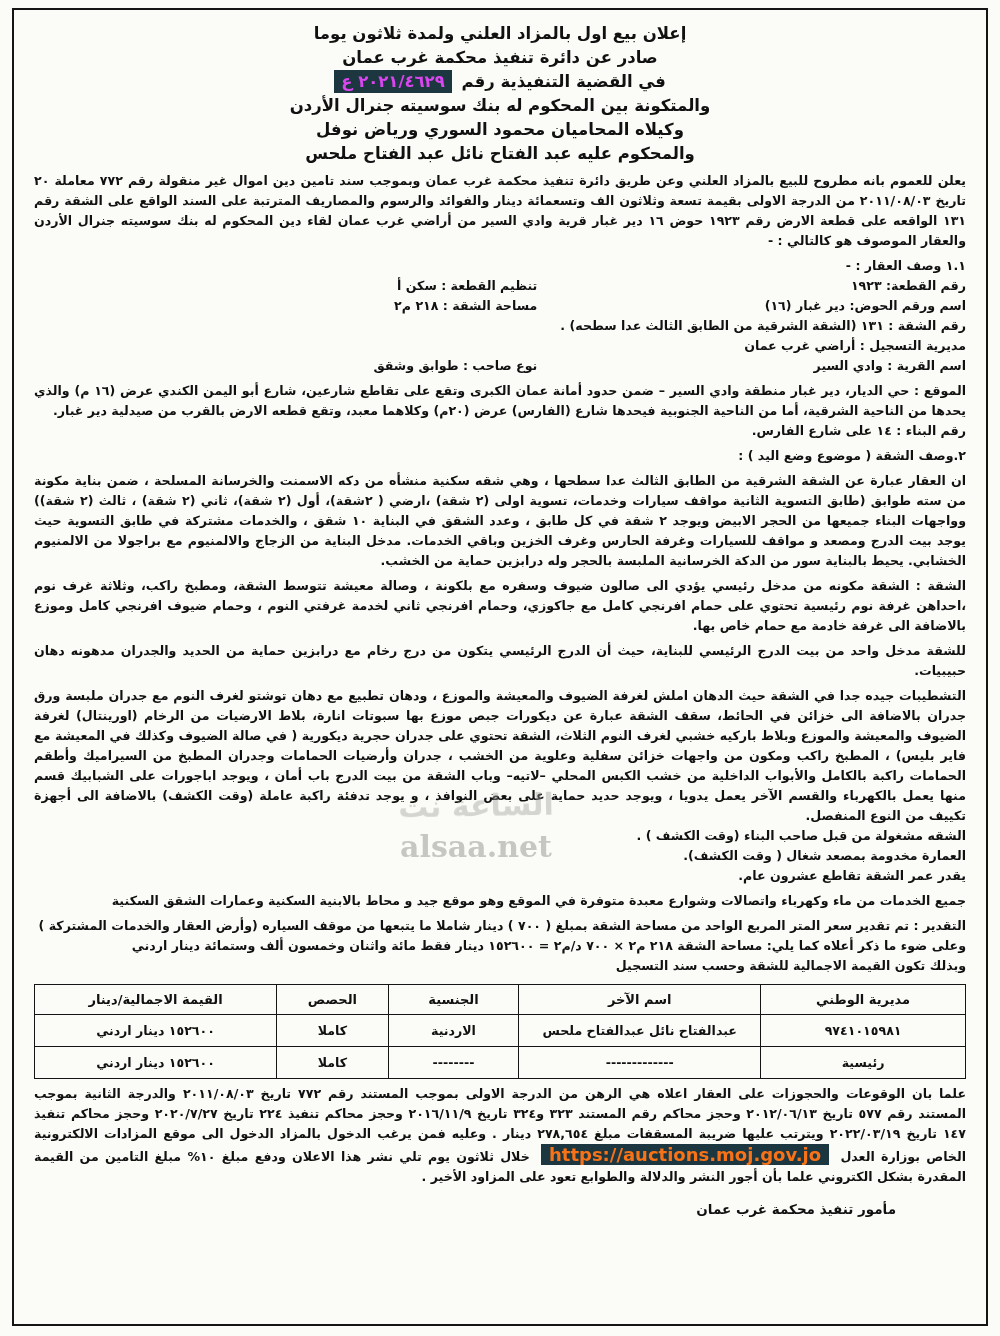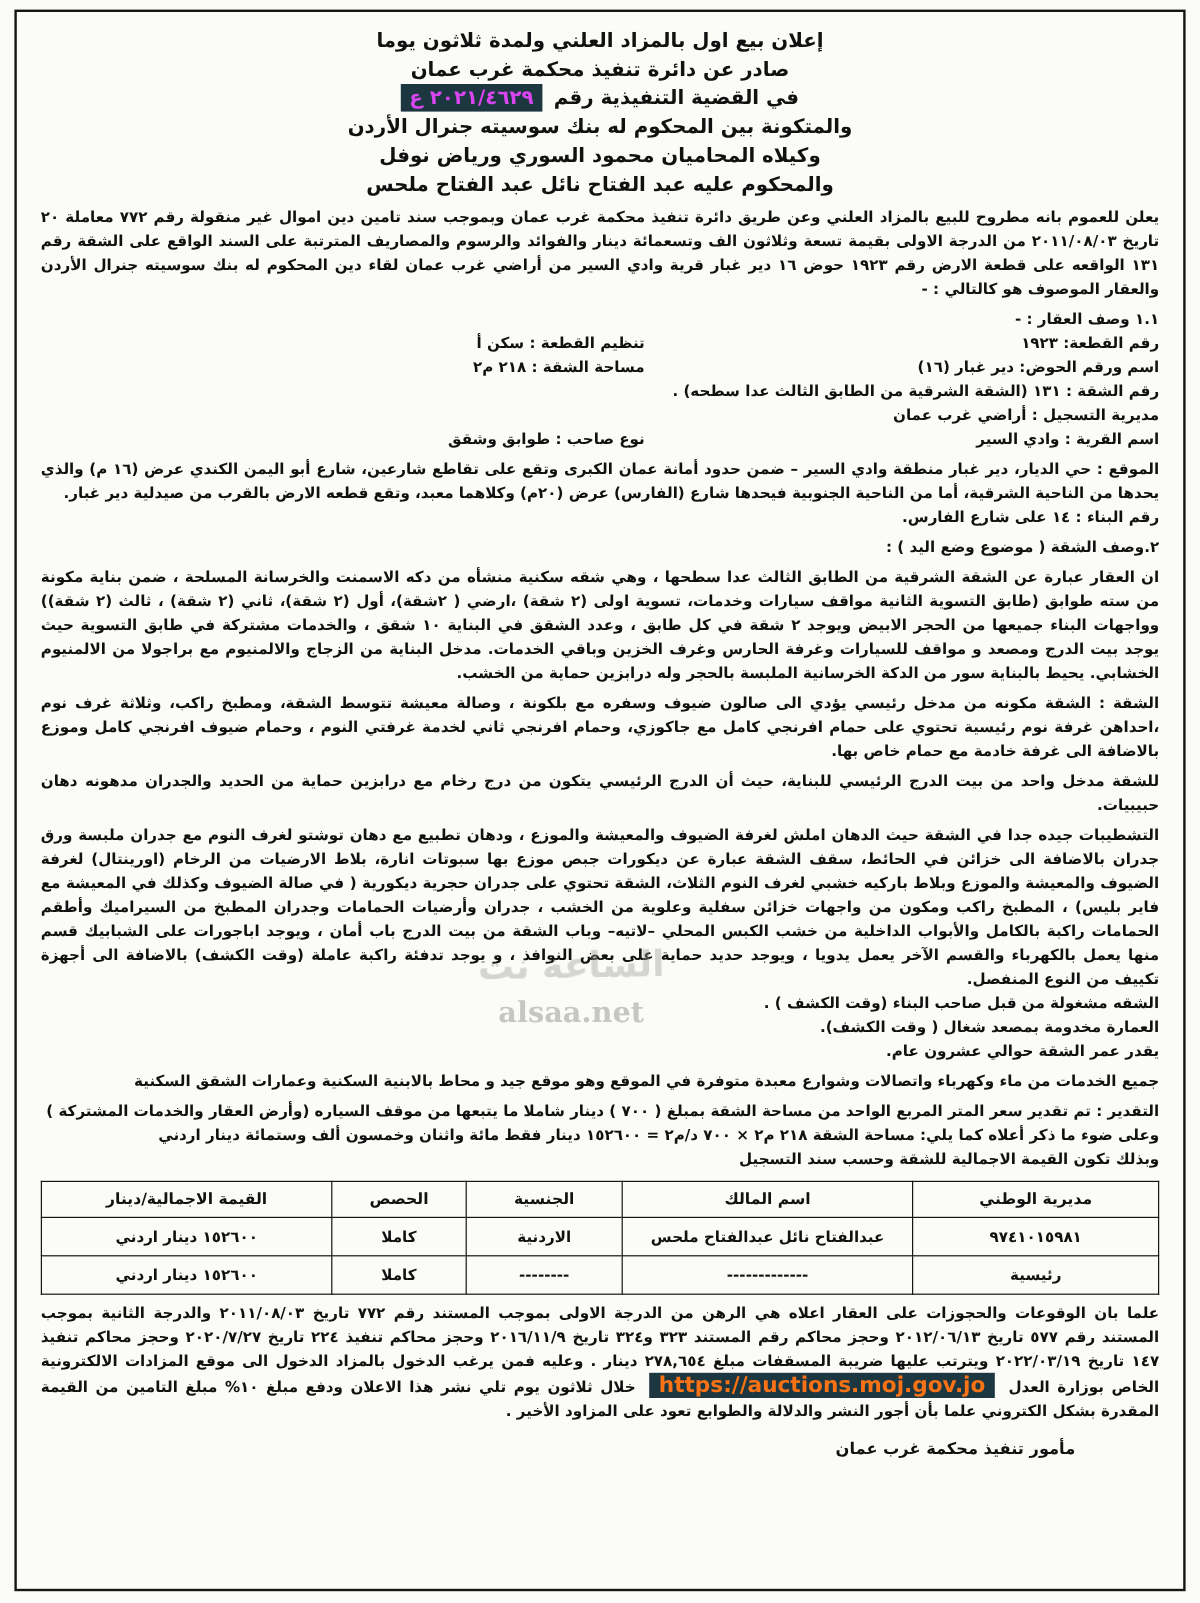--- a/index.html
+++ b/index.html
@@ -68,21 +68,21 @@
   .watermark {
     position:absolute; top:778px; right:330px; width:360px;
     text-align:center; z-index:2; pointer-events:none;
     color:#9b9b98;
   }
   .wm-ar {
     font-size:30px; font-weight:bold; opacity:0.40;
     filter:blur(0.6px); transform:rotate(-1deg);
   }
   .wm-site {
-    font-size:24px; font-weight:bold; opacity:0.55;
+    font-size:30px; font-weight:bold; opacity:0.55;
     direction:ltr; margin-top:6px; filter:blur(0.3px);
     font-family:"DejaVu Serif", serif;
   }
 </style>
 </head>
 <body>
 
 <div class="page">
   <div class="frame">
 
@@ -130,39 +130,39 @@
       <p class="para tight">رقم البناء : ١٤ على شارع الفارس.</p>
 
       <p class="para heading">٢.وصف الشقة ( موضوع وضع اليد ) :</p>
       <p class="para">ان العقار عبارة عن الشقة الشرقية من الطابق الثالث عدا سطحها ، وهي شقه سكنية منشأه من دكه الاسمنت والخرسانة المسلحة ، ضمن بناية مكونة من سته طوابق (طابق التسوية الثانية مواقف سيارات وخدمات، تسوية اولى (٢ شقة) ،ارضي ( ٢شقة)، أول (٢ شقة)، ثاني (٢ شقة) ، ثالث (٢ شقة)) وواجهات البناء جميعها من الحجر الابيض ويوجد ٢ شقة في كل طابق ، وعدد الشقق في البناية ١٠ شقق ، والخدمات مشتركة في طابق التسوية حيث يوجد بيت الدرج ومصعد و مواقف للسيارات وغرفة الحارس وغرف الخزين وباقي الخدمات. مدخل البناية من الزجاج والالمنيوم مع براجولا من الالمنيوم الخشابي. يحيط بالبناية سور من الدكة الخرسانية الملبسة بالحجر وله درابزين حماية من الخشب.</p>
       <p class="para">الشقة : الشقة مكونه من مدخل رئيسي يؤدي الى صالون ضيوف وسفره مع بلكونة ، وصالة معيشة تتوسط الشقة، ومطبخ راكب، وثلاثة غرف نوم ،احداهن غرفة نوم رئيسية تحتوي على حمام افرنجي كامل مع جاكوزي، وحمام افرنجي ثاني لخدمة غرفتي النوم ، وحمام ضيوف افرنجي كامل وموزع بالاضافة الى غرفة خادمة مع حمام خاص بها.</p>
       <p class="para">للشقة مدخل واحد من بيت الدرج الرئيسي للبناية، حيث أن الدرج الرئيسي يتكون من درج رخام مع درابزين حماية من الحديد والجدران مدهونه دهان حبيبيات.</p>
       <p class="para">التشطيبات جيده جدا في الشقة حيث الدهان املش لغرفة الضيوف والمعيشة والموزع ، ودهان تطبيع مع دهان توشتو لغرف النوم مع جدران ملبسة ورق جدران بالاضافة الى خزائن في الحائط، سقف الشقة عبارة عن ديكورات جبص موزع بها سبوتات انارة، بلاط الارضيات من الرخام (اورينتال) لغرفة الضيوف والمعيشة والموزع وبلاط باركيه خشبي لغرف النوم الثلاث، الشقة تحتوي على جدران حجرية ديكورية ( في صالة الضيوف وكذلك في المعيشة مع فاير بليس) ، المطبخ راكب ومكون من واجهات خزائن سفلية وعلوية من الخشب ، جدران وأرضيات الحمامات وجدران المطبخ من السيراميك وأطقم الحمامات راكبة بالكامل والأبواب الداخلية من خشب الكبس المحلي –لاتيه– وباب الشقة من بيت الدرج باب أمان ، ويوجد اباجورات على الشبابيك قسم منها يعمل بالكهرباء والقسم الآخر يعمل يدويا ، ويوجد حديد حماية على بعض النوافذ ، و يوجد تدفئة راكبة عاملة (وقت الكشف) بالاضافة الى أجهزة تكييف من النوع المنفصل.</p>
 
       <p class="para tight">الشقه مشغولة من قبل صاحب البناء (وقت الكشف ) .</p>
       <p class="para tight">العمارة مخدومة بمصعد شغال ( وقت الكشف).</p>
-      <p class="para tight">يقدر عمر الشقة حوالي عشرون عام.</p>
+      <p class="para tight">يقدر عمر الشقة تقاطع عشرون عام.</p>
 
       <p class="para">جميع الخدمات من ماء وكهرباء واتصالات وشوارع معبدة متوفرة في الموقع وهو موقع جيد و محاط بالابنية السكنية وعمارات الشقق السكنية</p>
       <p class="para">التقدير : تم تقدير سعر المتر المربع الواحد من مساحة الشقة بمبلغ ( ٧٠٠ ) دينار شاملا ما يتبعها من موقف السياره (وأرض العقار والخدمات المشتركة )</p>
       <p class="para tight">وعلى ضوء ما ذكر أعلاه كما يلي:  مساحة الشقة ٢١٨ م٢ × ٧٠٠ د/م٢ = ١٥٢٦٠٠ دينار فقط مائة واثنان وخمسون ألف وستمائة دينار اردني</p>
       <p class="para tight">وبذلك تكون القيمة الاجمالية للشقة وحسب سند التسجيل</p>
 
       <table class="owners">
         <colgroup>
           <col style="width:22%">
             <col style="width:26%">
             <col style="width:14%">
             <col style="width:12%">
             <col style="width:26%">
         </colgroup>
         <thead>
           <tr>
             <th>مديرية الوطني</th>
-            <th>اسم المالك</th>
+            <th>اسم الآخر</th>
             <th>الجنسية</th>
             <th>الحصص</th>
             <th>القيمة الاجمالية/دينار</th>
           </tr>
         </thead>
         <tbody>
           <tr>
             <td>٩٧٤١٠١٥٩٨١</td>
             <td>عبدالفتاح نائل عبدالفتاح ملحس</td>
             <td>الاردنية</td>

